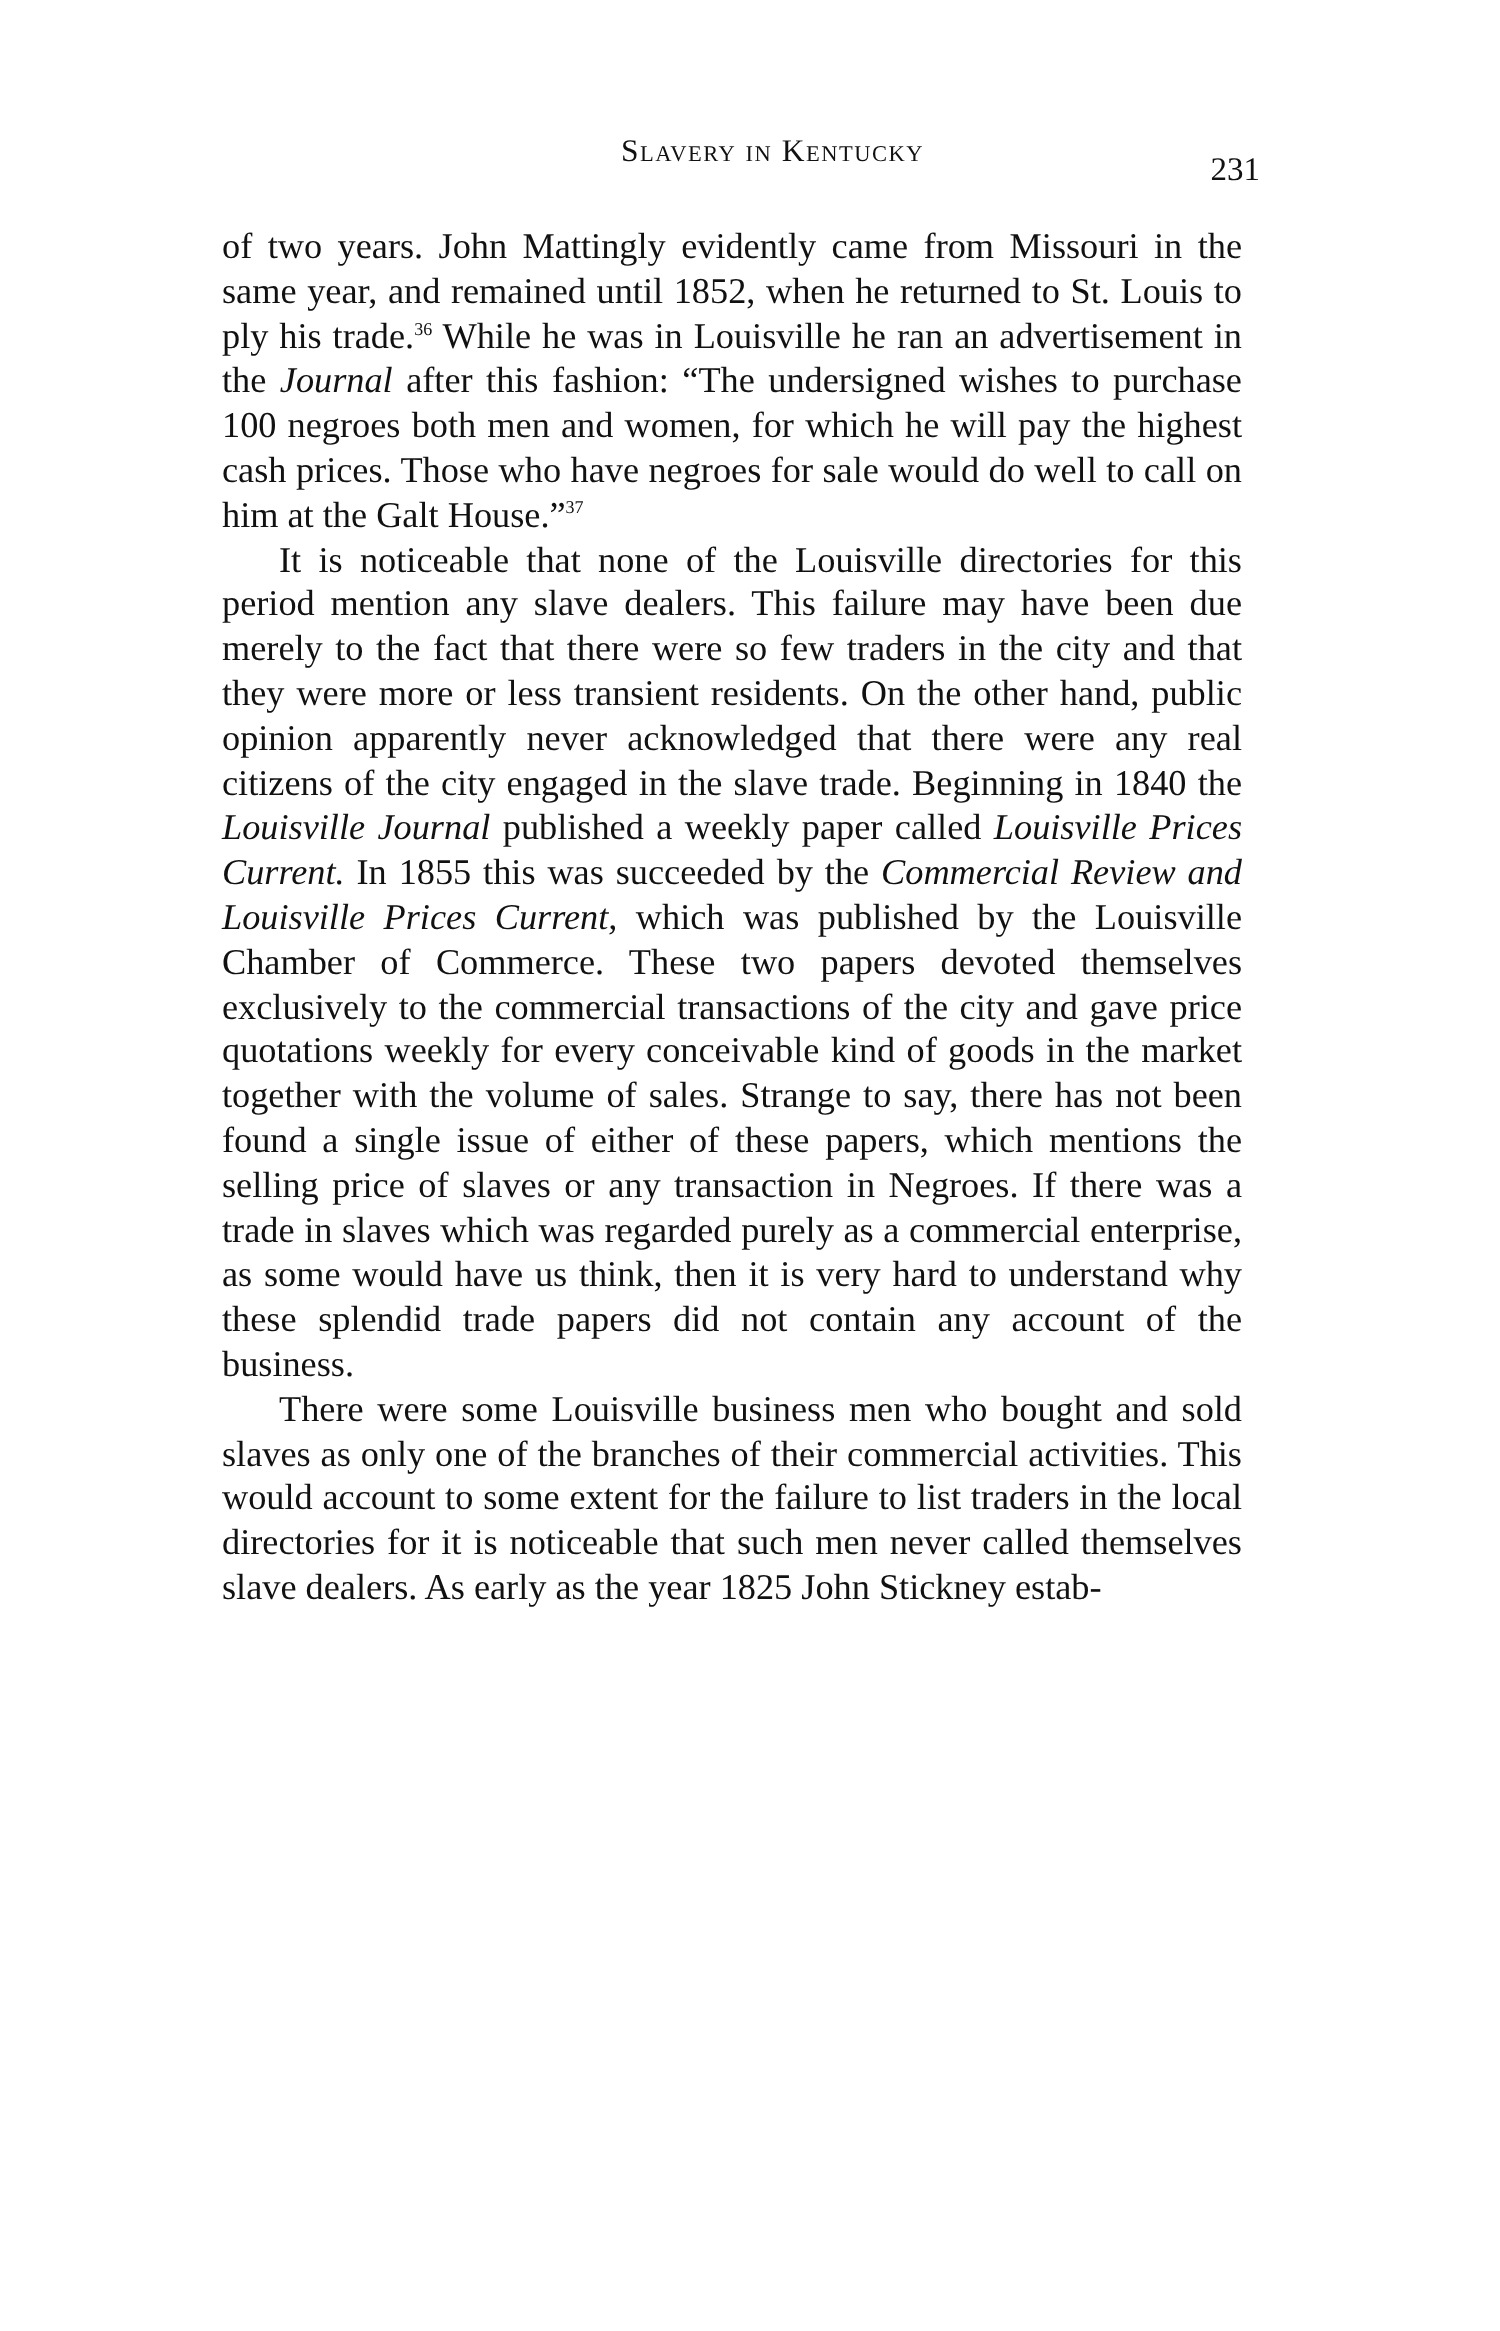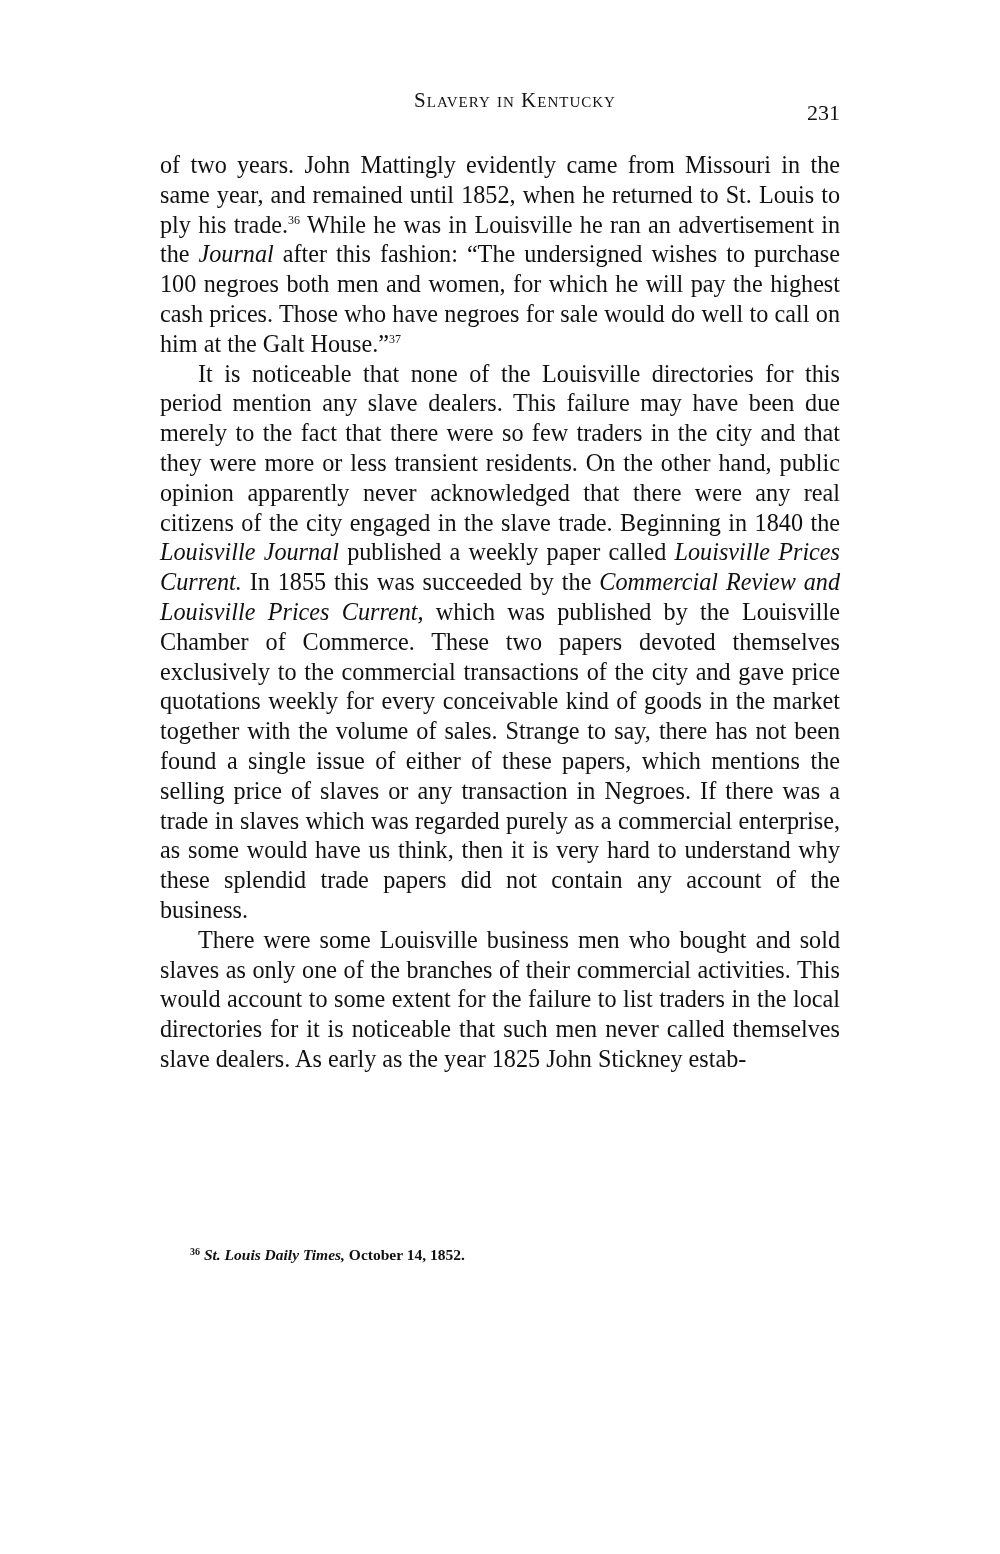--- a/index.html
+++ b/index.html
@@ -2,21 +2,21 @@
 <html><head>
 <meta charset="utf-8">
 <style>
   html, body { margin: 0; padding: 0; background: #ffffff; }
   body { width: 1000px; height: 1554px; position: relative; overflow: hidden;
          font-family: "Liberation Serif", "DejaVu Serif", serif; color: #111; }
   .header { position: absolute; top: 88px; left: 160px; width: 680px; height: 30px; }
   .running-head { position: absolute; left: 0; right: 0; text-align: center;
                   font-size: 21px; font-variant: small-caps; letter-spacing: 1px; top: 0; padding-left: 30px; }
   .page-num { position: absolute; right: 0; top: 12px; font-size: 22px; }
-  .body-text { position: absolute; top: 150px; left: 160px; width: 680px;
+  .body-text { position: absolute; top: 150px; left: 148px; width: 680px;
                font-size: 24.2px; line-height: 29.8px; text-align: justify; }
   .body-text p { margin: 0; text-indent: 0; }
   .body-text p.indent { text-indent: 38px; }
   sup { font-size: 12px; vertical-align: 9px; line-height: 0; }
   .footnotes { position: absolute; top: 1245px; left: 190px; width: 650px;
                font-size: 15.5px; line-height: 20px; font-weight: bold; }
   .footnotes sup { font-size: 10px; vertical-align: 5px; }
   i { font-style: italic; }
 </style>
 </head>
@@ -27,14 +27,13 @@
   <div class="page-num">231</div>
 </div>
 
 <div class="body-text" id="body-text">
     <p><span>of two years. John Mattingly evidently came from Missouri in the same year, and remained until 1852, when he returned to St. Louis to ply his trade.</span><sup>36</sup><span>  While he was in Louisville he ran an advertisement in the </span><i>Journal</i><span> after this fashion: “The undersigned wishes to purchase 100 negroes both men and women, for which he will pay the highest cash prices.  Those who have negroes for sale would do well to call on him at the Galt House.”</span><sup>37</sup></p>
     <p class="indent"><span>It is noticeable that none of the Louisville directories for this period mention any slave dealers. This failure may have been due merely to the fact that there were so few traders in the city and that they were more or less transient residents. On the other hand, public opinion apparently never acknowledged that there were any real citizens of the city engaged in the slave trade. Beginning in 1840 the </span><i>Louisville Journal</i><span> published a weekly paper called </span><i>Louisville Prices Current.</i><span> In 1855 this was succeeded by the </span><i>Commercial Review and Louisville Prices Current,</i><span> which was published by the Louisville Chamber of Commerce. These two papers devoted themselves exclusively to the commercial transactions of the city and gave price quotations weekly for every conceivable kind of goods in the market together with the volume of sales. Strange to say, there has not been found a single issue of either of these papers, which mentions the selling price of slaves or any transaction in Negroes. If there was a trade in slaves which was regarded purely as a commercial enterprise, as some would have us think, then it is very hard to understand why these splendid trade papers did not contain any account of the business.</span></p>
     <p class="indent"><span>There were some Louisville business men who bought and sold slaves as only one of the branches of their commercial activities. This would account to some extent for the failure to list traders in the local directories for it is noticeable that such men never called themselves slave dealers. As early as the year 1825 John Stickney estab-</span></p>
   </div>
 
 <div class="footnotes" id="footnotes">
-    <div><sup>36</sup><i> St. Louis Daily Times,</i><span> October 14, 1852.</span></div>
   </div>
 
 </body></html>

